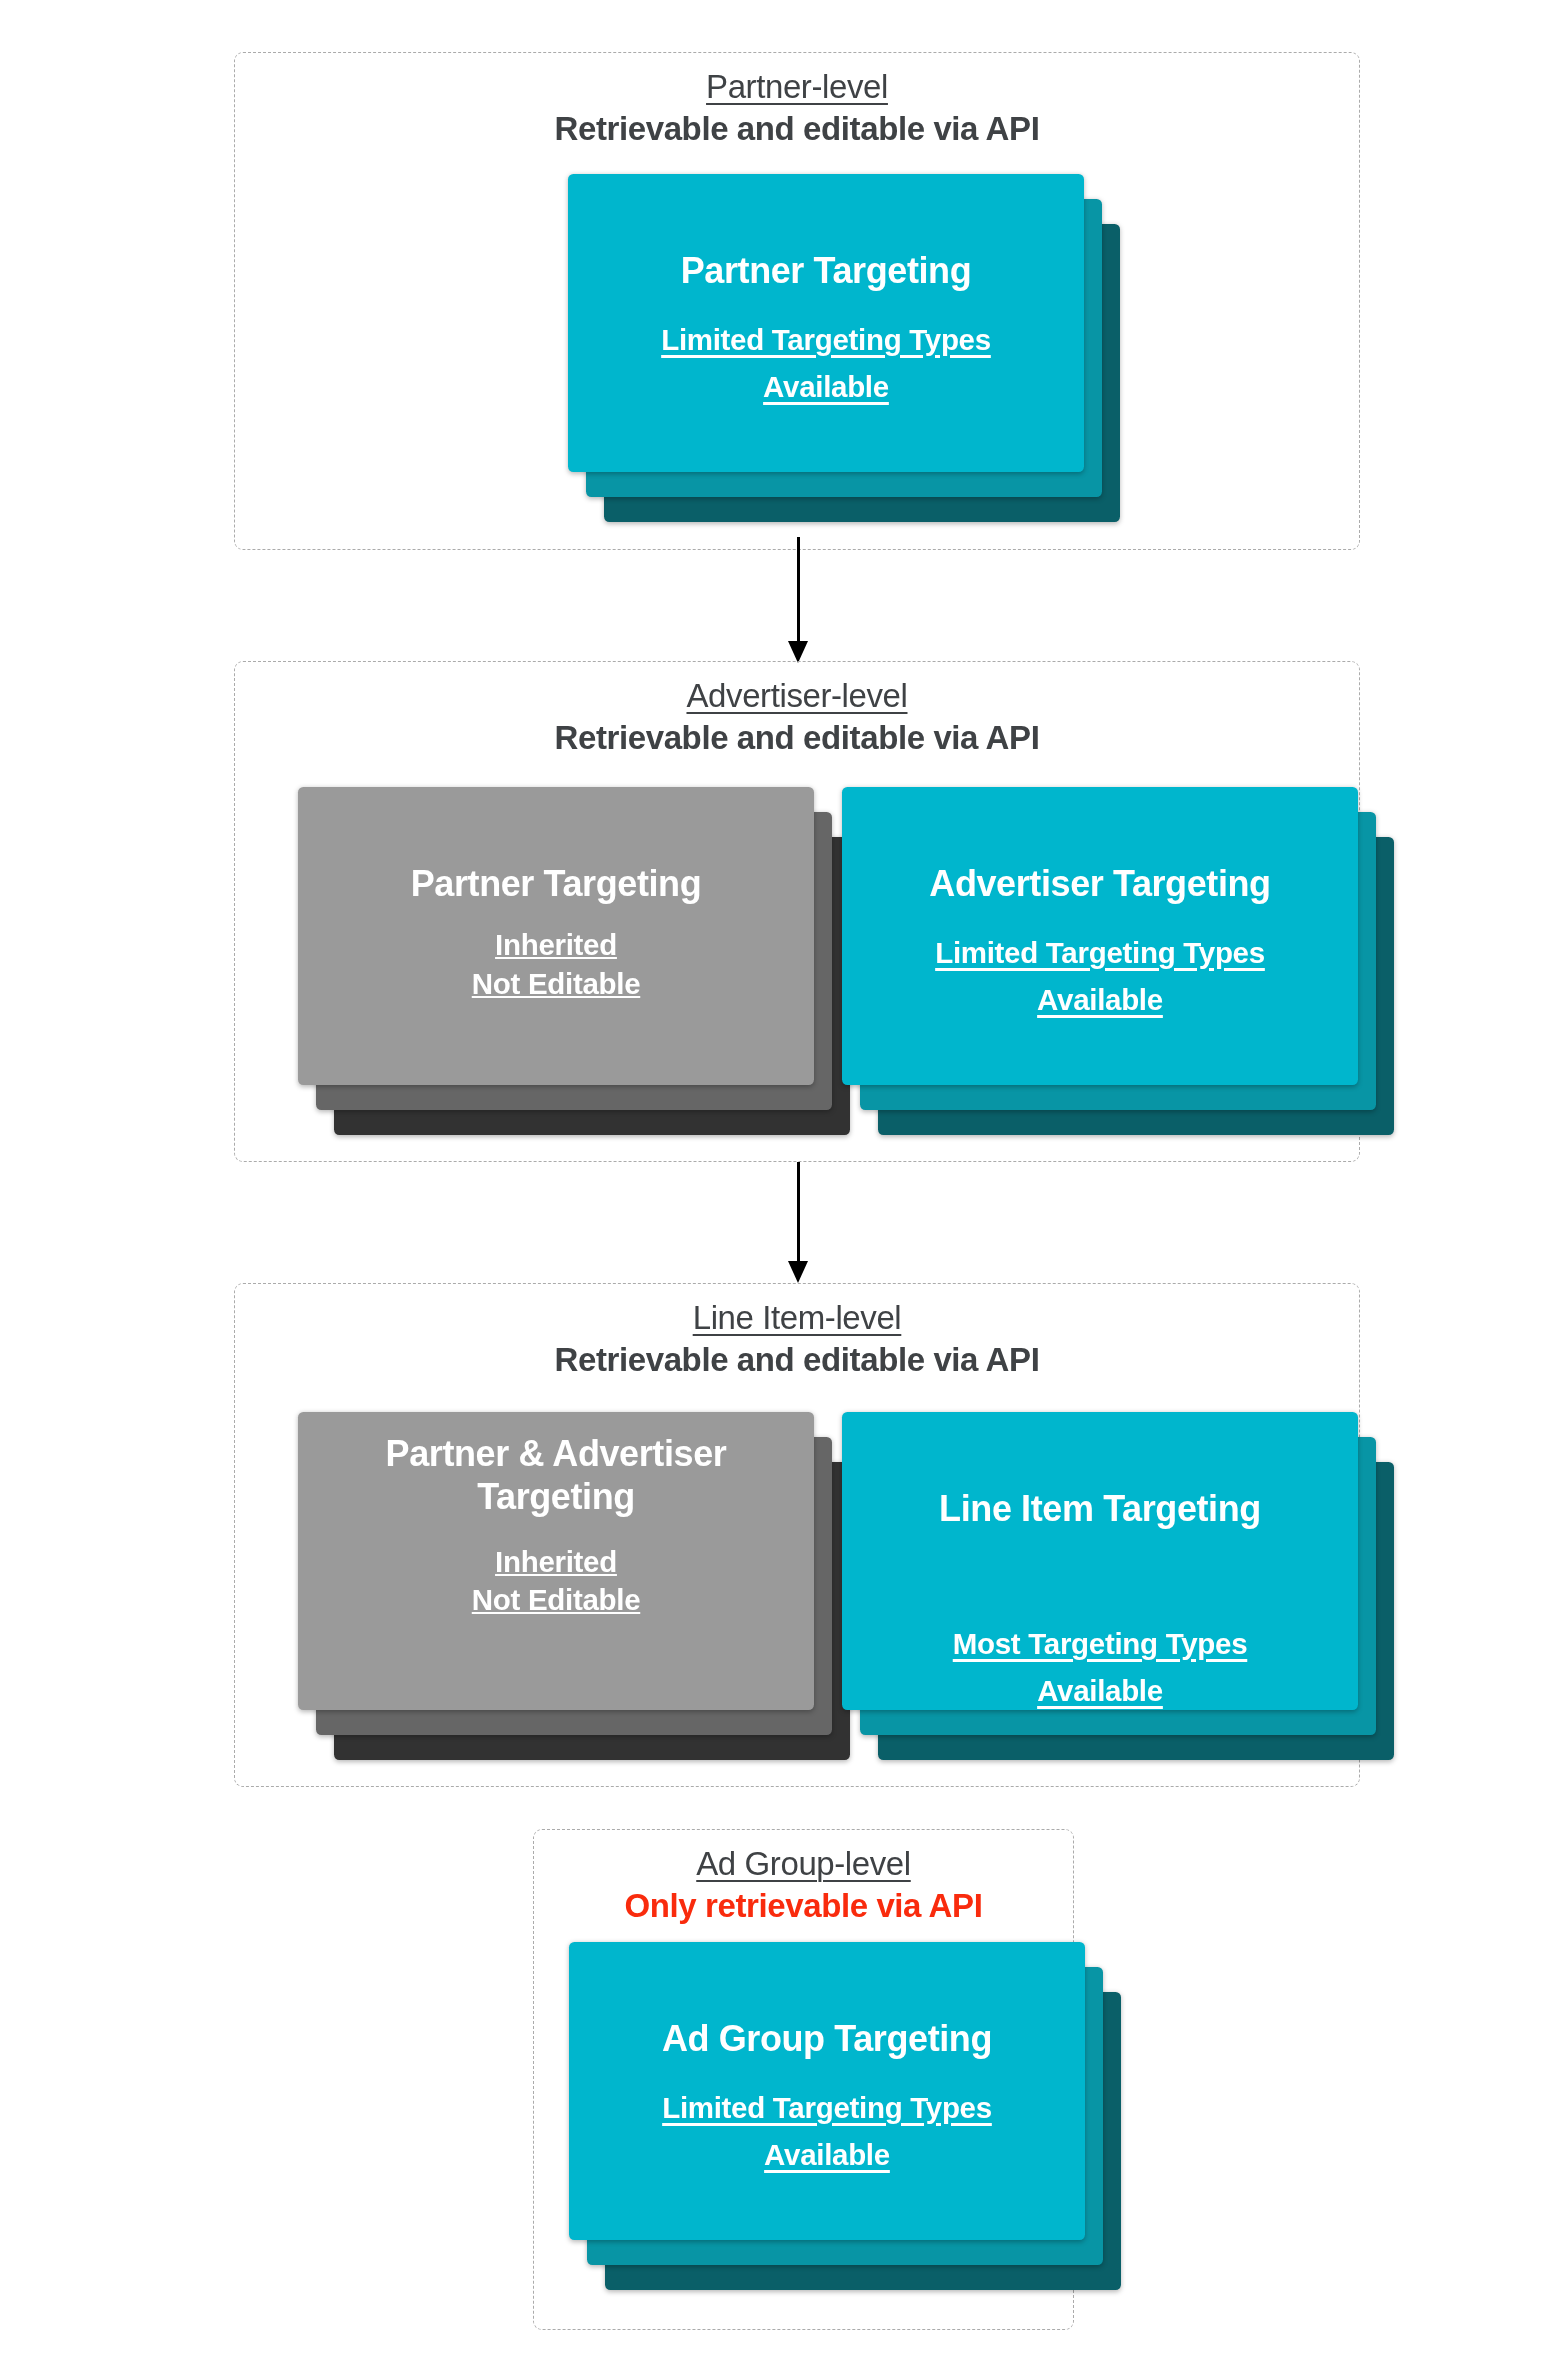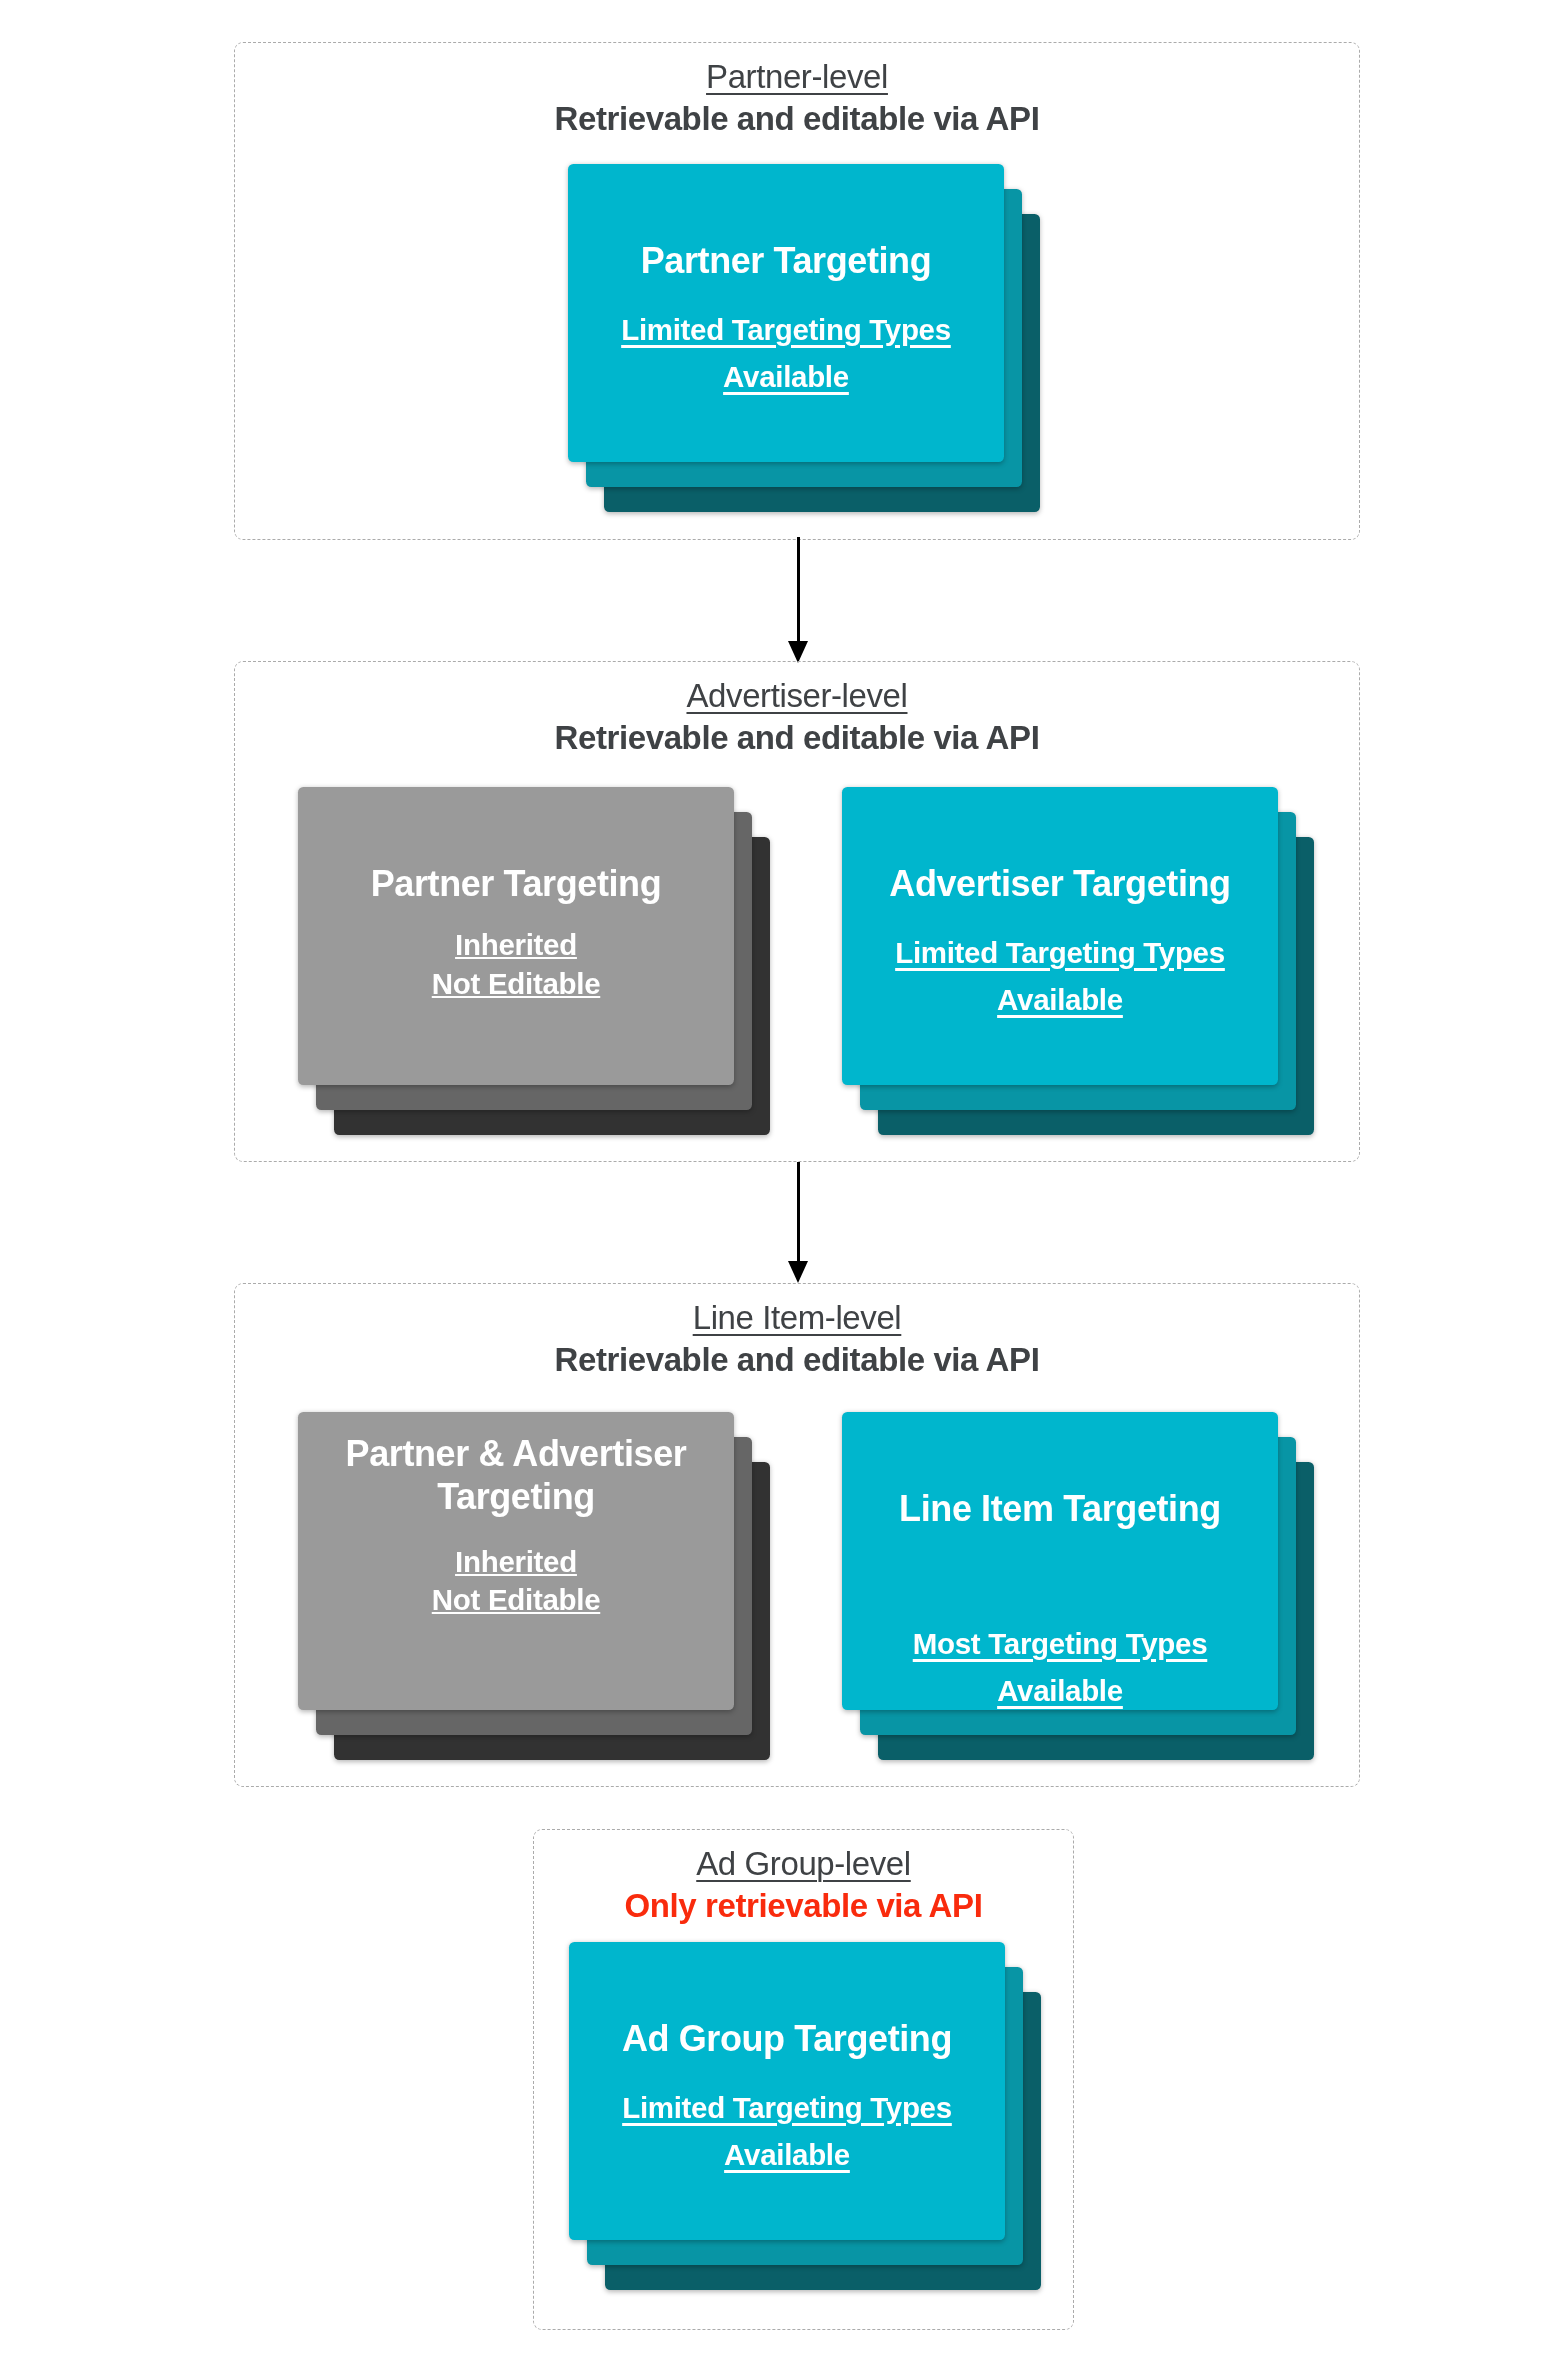--- a/index.html
+++ b/index.html
@@ -33,21 +33,21 @@
     font-weight:bold;
     color:var(--heading);
     letter-spacing:-0.4px;
   }
   .sec-subtitle.red{color:var(--alert-red);}
 
   
   .stack{position:absolute;width:472px;height:348px;}
   .layer{
     position:absolute;
-    width:436px;height:298px;
+    width:516px;height:298px;
     border-radius:5.4px;
     box-shadow:0 1.8px 5.4px rgba(0,0,0,0.28);
   }
   .layer.back{left:36px;top:50px;}
   .layer.mid{left:18px;top:25px;}
   .layer.front{left:0;top:0;}
 
   .cyan .back{background:var(--cyan-back);}
   .cyan .mid{background:var(--cyan-mid);}
   .cyan .front{background:var(--cyan-front);}
@@ -89,21 +89,21 @@
     border-left:10.7px solid transparent;
     border-right:10.7px solid transparent;
     border-top:22px solid var(--arrow-black);
   }
 </style>
 </head>
 <body>
 
 <div class="page">
 
-  <div class="level-box" style="left:234px;top:42px;width:1126px;height:498px">
+  <div class="level-box" style="left:234px;top:52px;width:1126px;height:498px">
     <div class="sec-header">
       <div class="sec-title">Partner-level</div>
       <div class="sec-subtitle">Retrievable and editable via API</div>
     </div>
     <div class="stack cyan" style="left:333px;top:121px">
       <div class="layer back"></div>
       <div class="layer mid"></div>
       <div class="layer front card">
         <div class="card-title">Partner Targeting</div>
         <div class="card-sub underlined">

